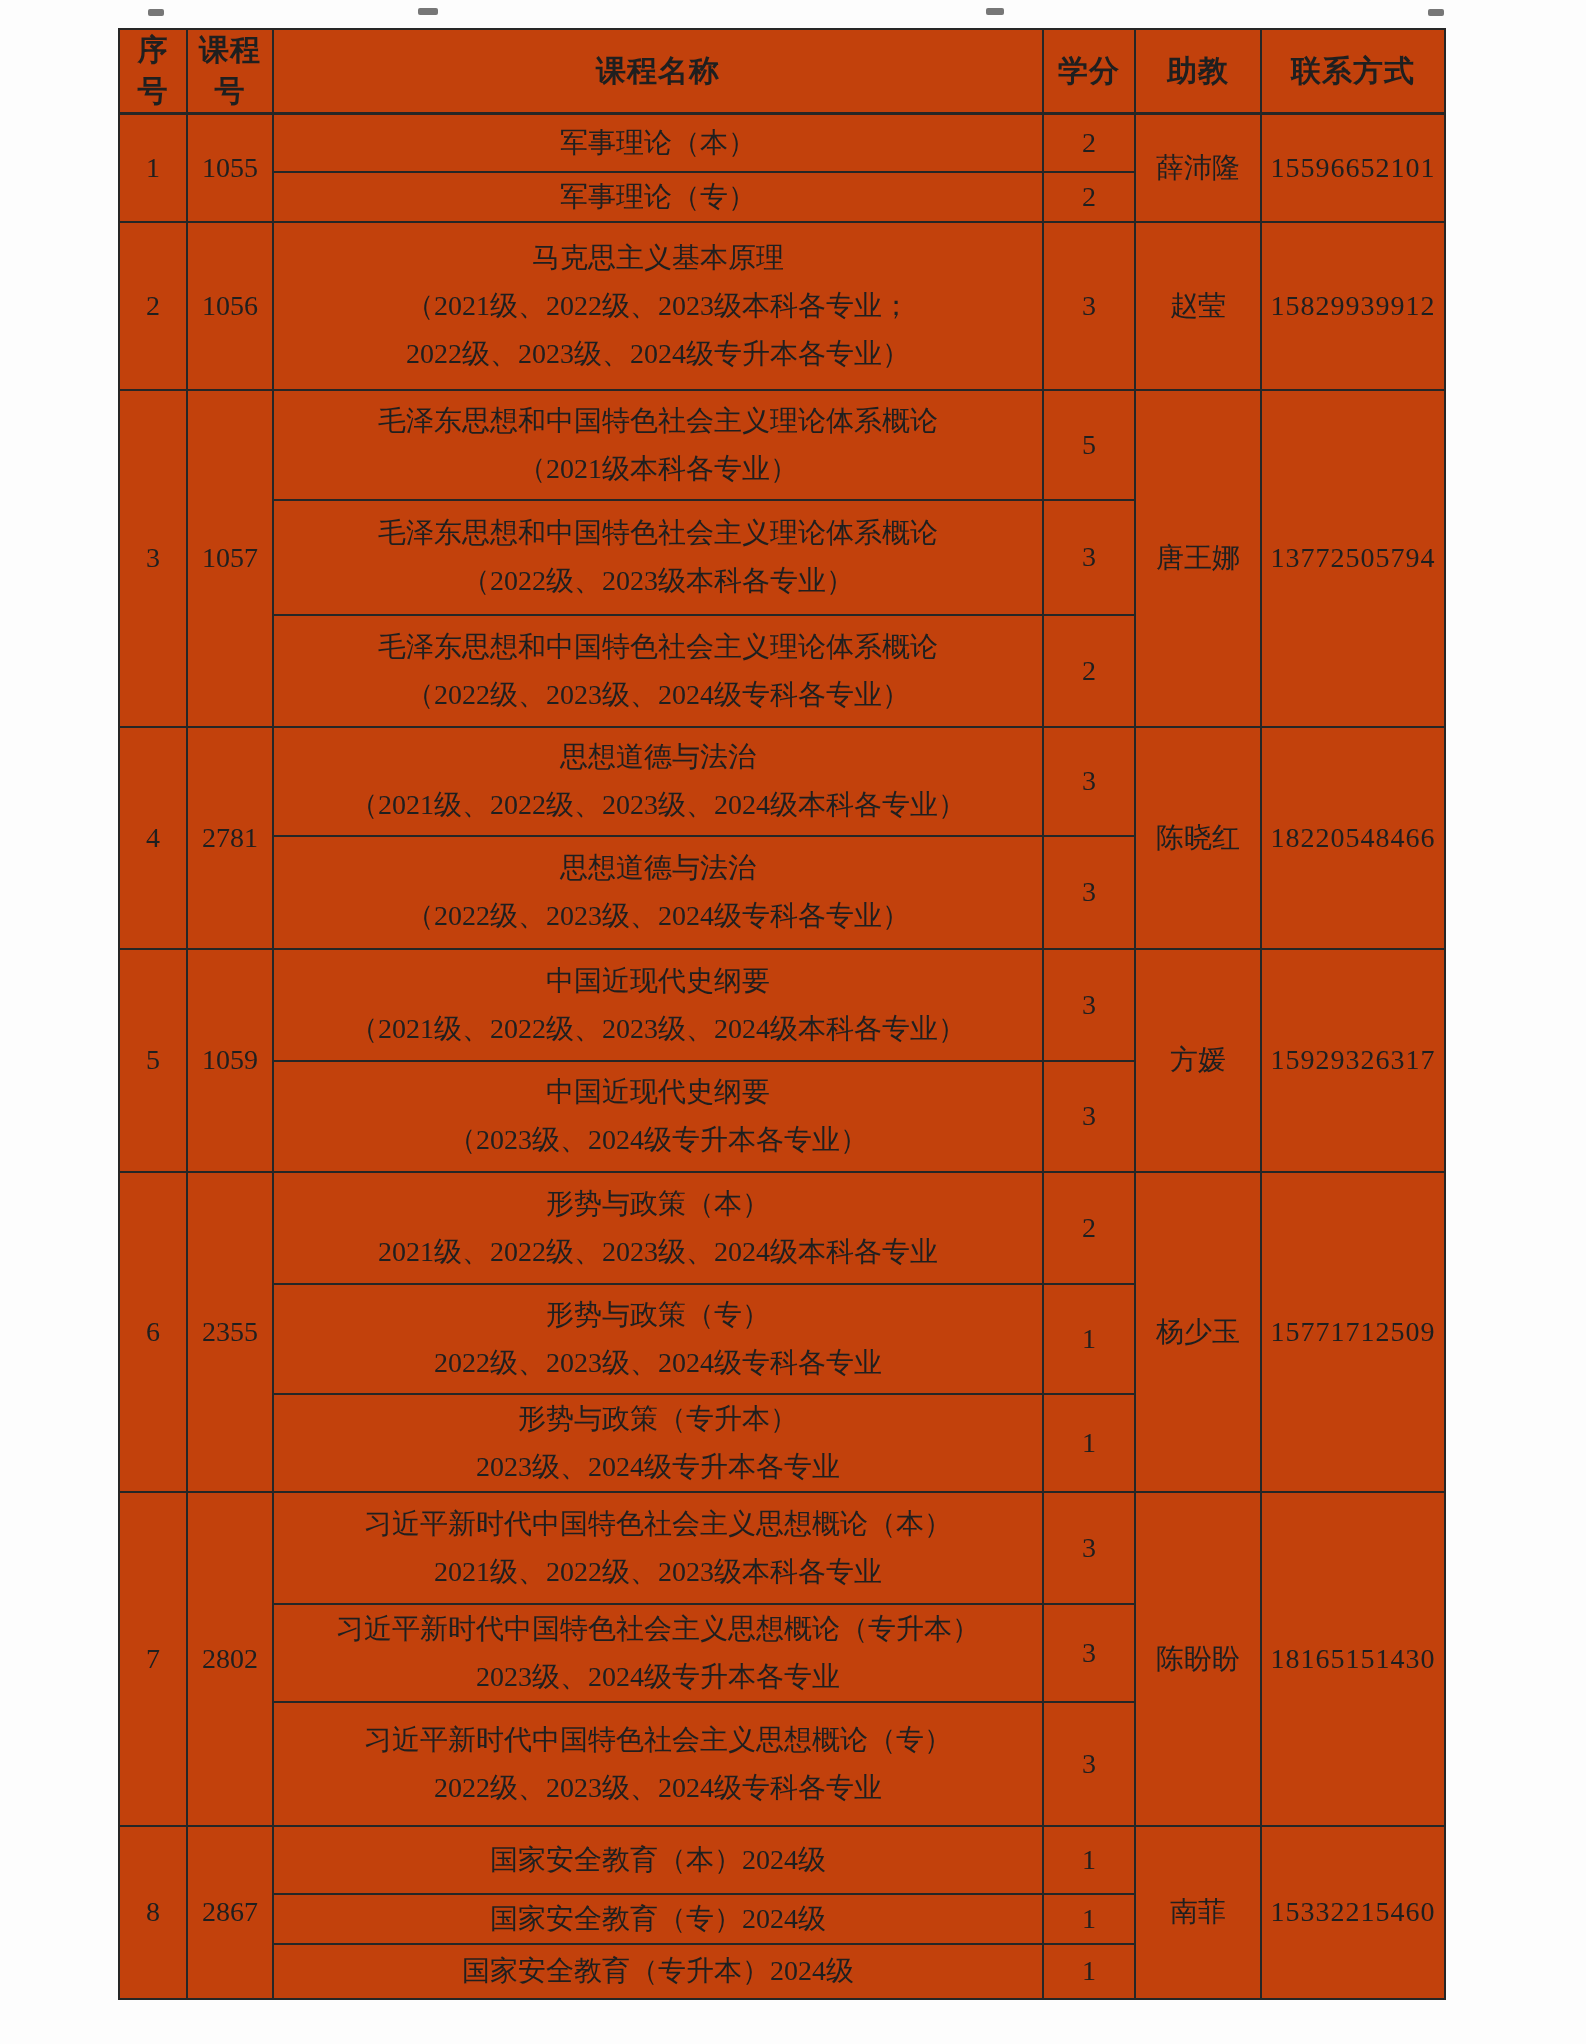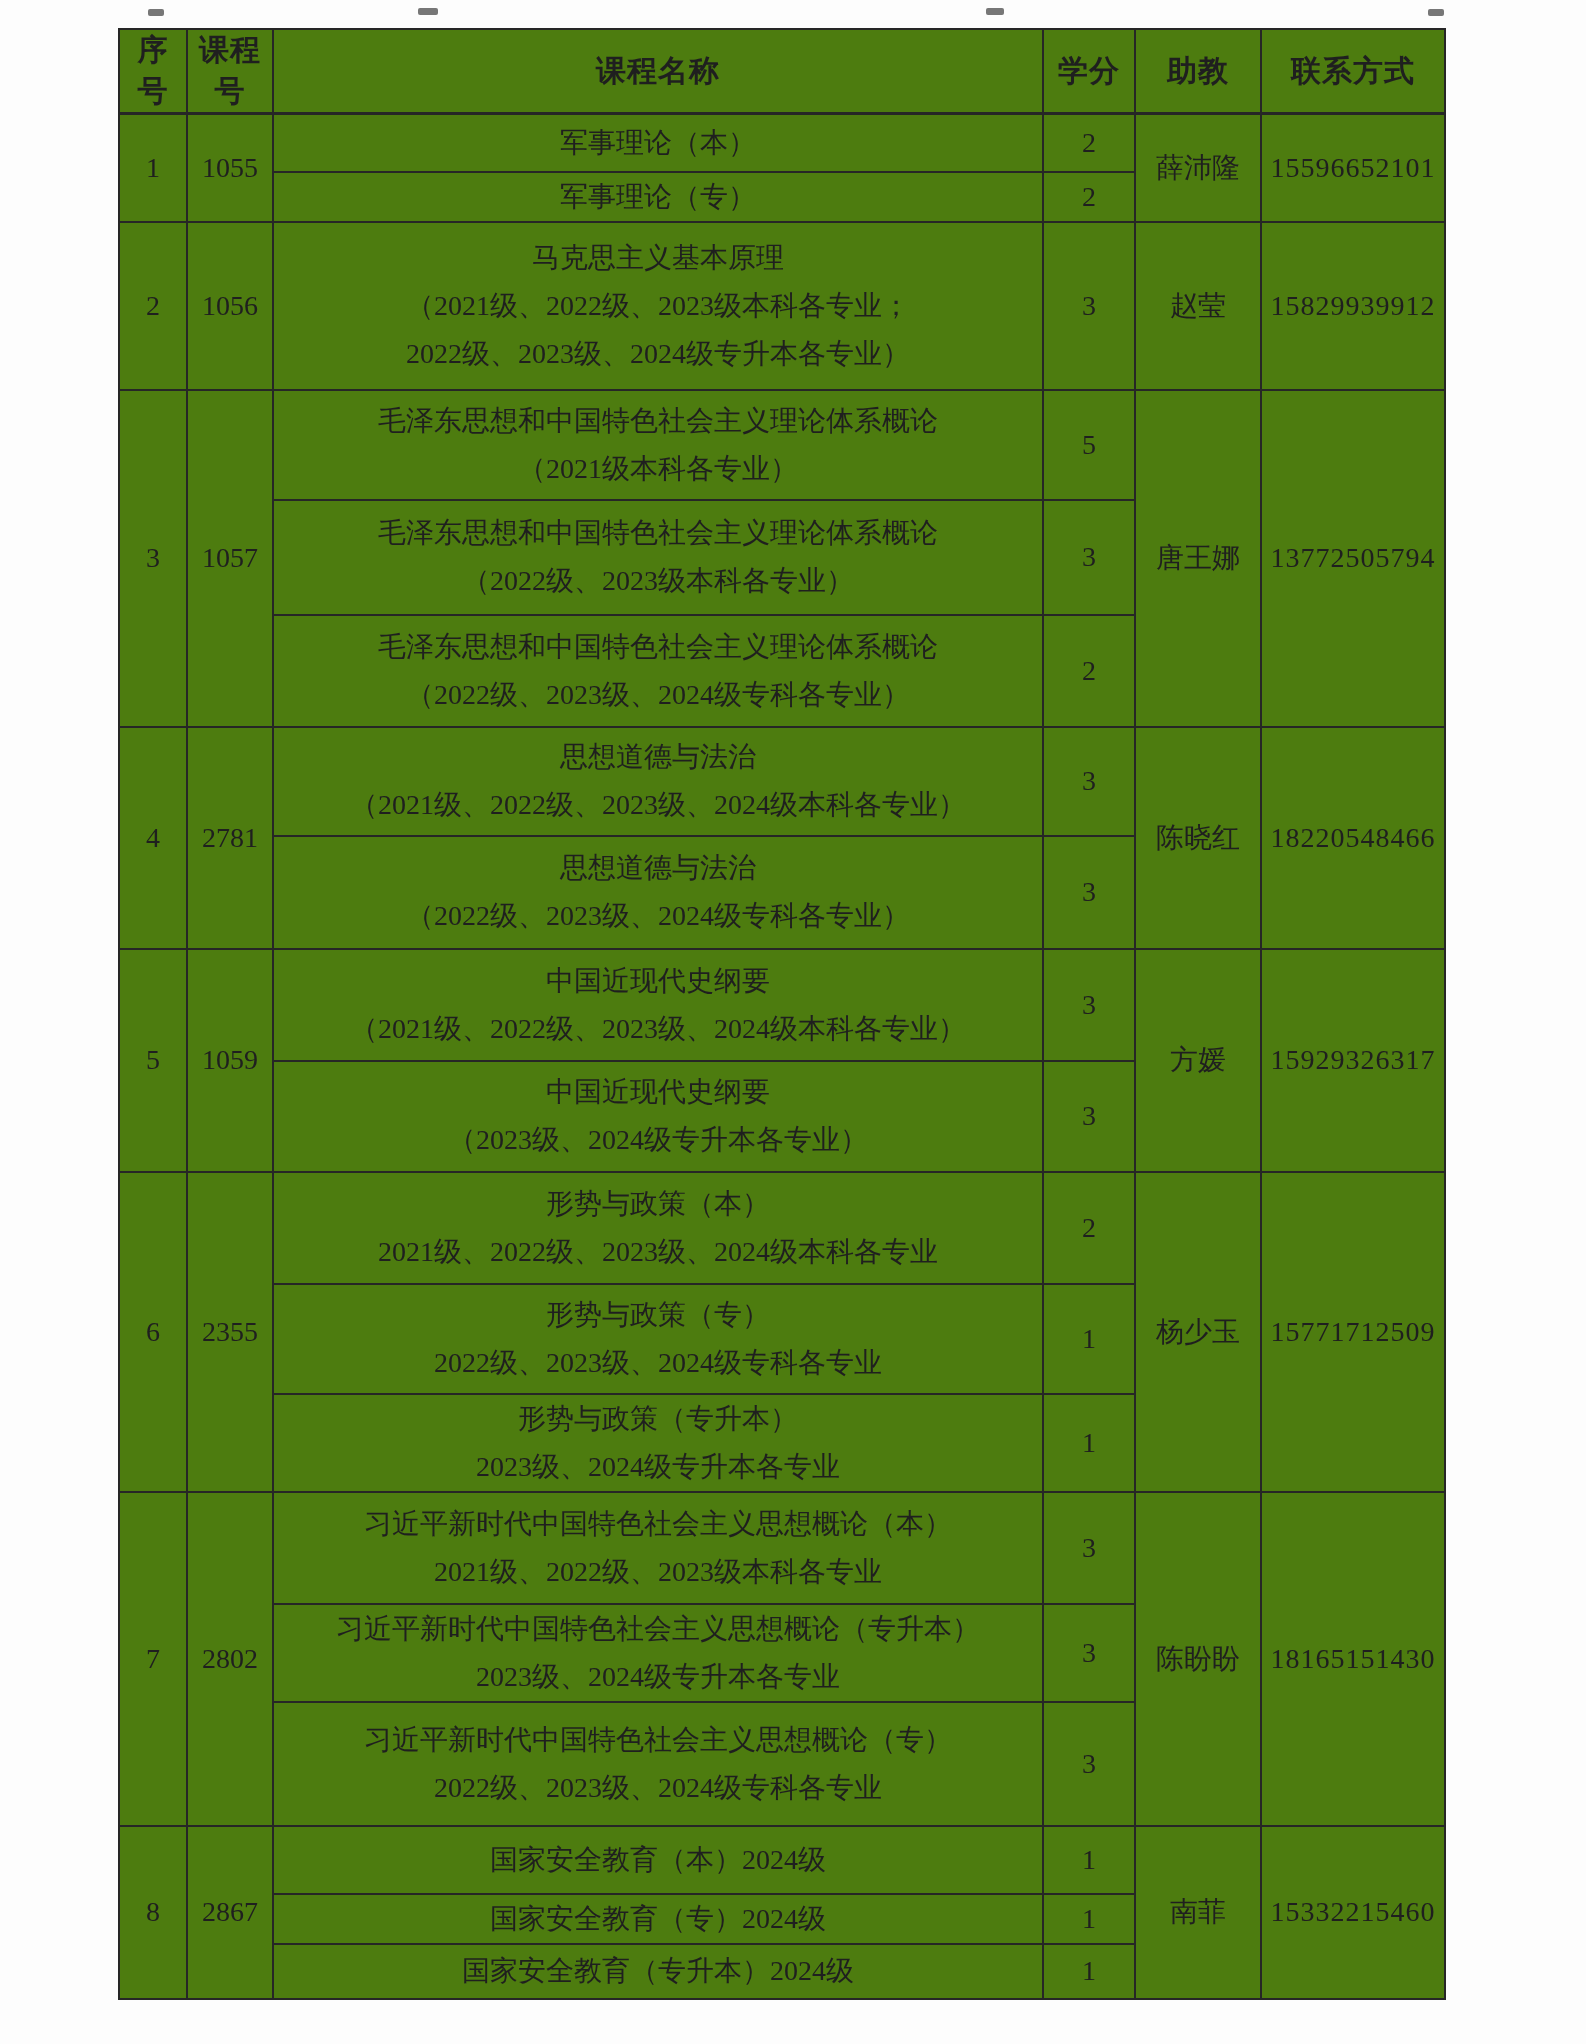--- a/index.html
+++ b/index.html
@@ -23,21 +23,21 @@
     border-radius: 2px;
     opacity: .75;
   }
   table.course-table {
     position: absolute;
     left: 118px;
     top: 28px;
     border-collapse: collapse;
     table-layout: fixed;
     width: 1326px;
-    background: #4d7c0f;
+    background: #c2410c;
   }
   .course-table td, .course-table th {
     border: 2px solid #262626;
     text-align: center;
     vertical-align: middle;
     padding: 0 4px;
     overflow: hidden;
   }
   .course-table thead th {
     font-size: 30px;

